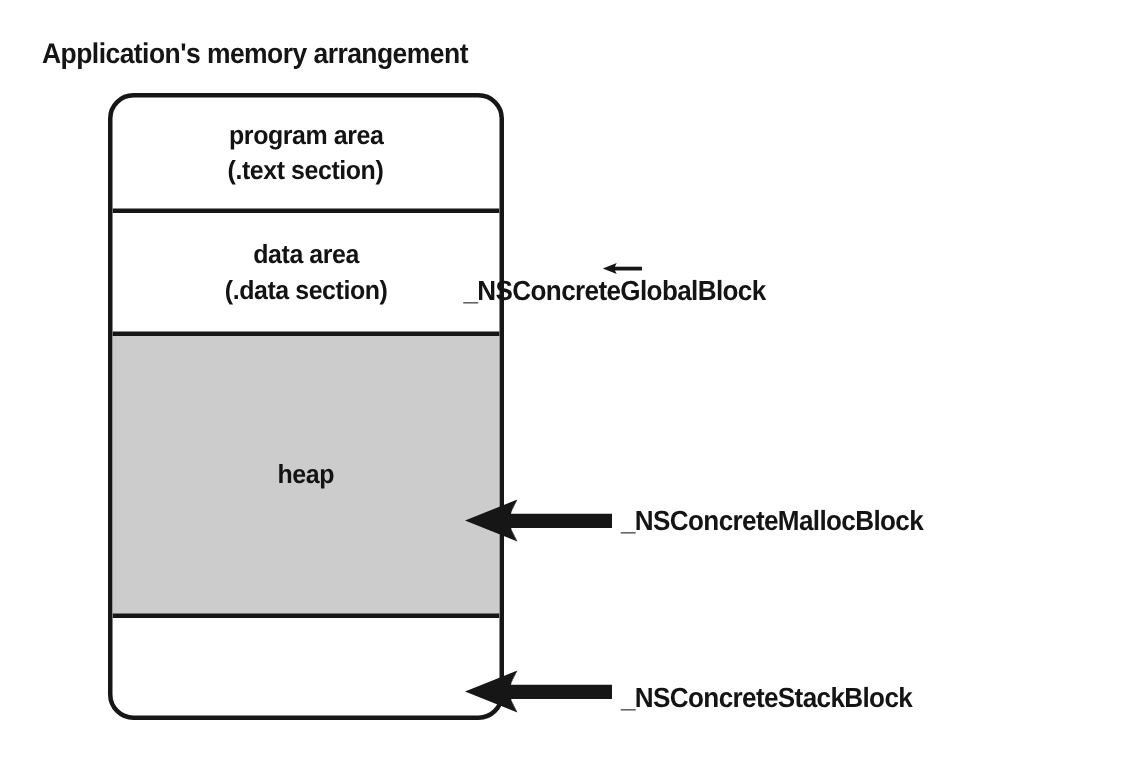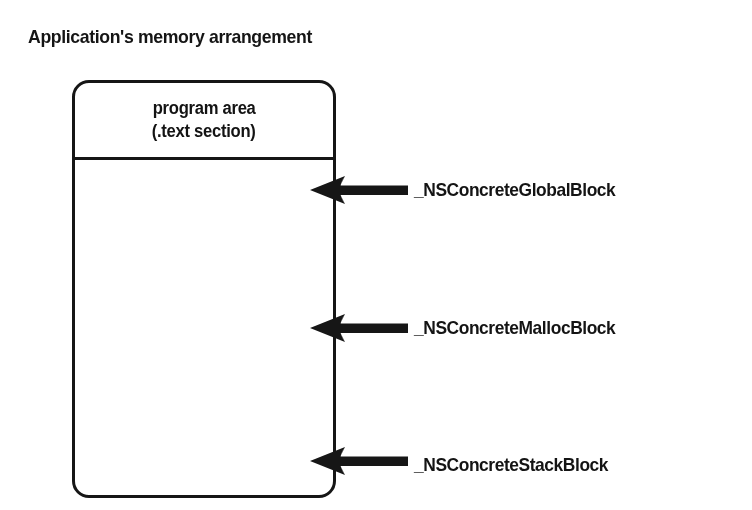--- a/index.html
+++ b/index.html
@@ -43,21 +43,21 @@
     transform: scaleX(0.93);
     transform-origin: left center;
     color: #151515;
     white-space: nowrap;
   }
 
   
   .memory-box {
     position: absolute;
     left: 72px;
-    top: 80px;
+    top: 62px;
     width: 264px;
     height: 418px;
     box-sizing: border-box;
     border: 3px solid #161616;
     border-radius: 17px;
     background: #ffffff;
     overflow: hidden;
     display: flex;
     flex-direction: column;
   }
@@ -95,39 +95,46 @@
   .pointer-label {
     margin-left: 4px;
     font-size: 18.5px;
     font-weight: bold;
     letter-spacing: -0.45px;
     transform: scaleX(0.94);
     transform-origin: left center;
     color: #141414;
     white-space: nowrap;
   }
-  .p-global { top: 175px; }
-  .p-malloc { top: 313px; }
+  .p-global { top: 175px; flex-direction: column; }
+  .p-malloc { top: 332px; }
   .p-stack  { top: 446px; align-items: flex-end; }
 </style>
 </head>
 <body>
 
 <div class="top-fragment"></div>
 
 <div class="figure-title">Application's memory arrangement</div>
 
 <div class="memory-box">
 
   <div class="mem-seg seg-program">
     <span class="ln">program area</span>
     <span class="ln">(.text section)</span>
   </div>
 
+  <div class="mem-seg seg-data">
+    <span class="ln">data area</span>
+    <span class="ln">(.data section)</span>
+  </div>
 
+  <div class="mem-seg seg-heap">
+    <span class="ln">heap</span>
+  </div>
 
 
 </div>
 
 <div class="pointer p-global">
   <svg class="pointer-arrow" width="105" height="30" viewBox="0 0 105 30">
     <path d="M5 15 L40 1 Q30 15 40 29 Z" fill="#161616"></path>
     <path d="M33 15 L40 1 Q30 15 40 29 Z" fill="#161616"></path>
     <rect x="32" y="10.5" width="71" height="9.5" fill="#161616"></rect>
   </svg>

